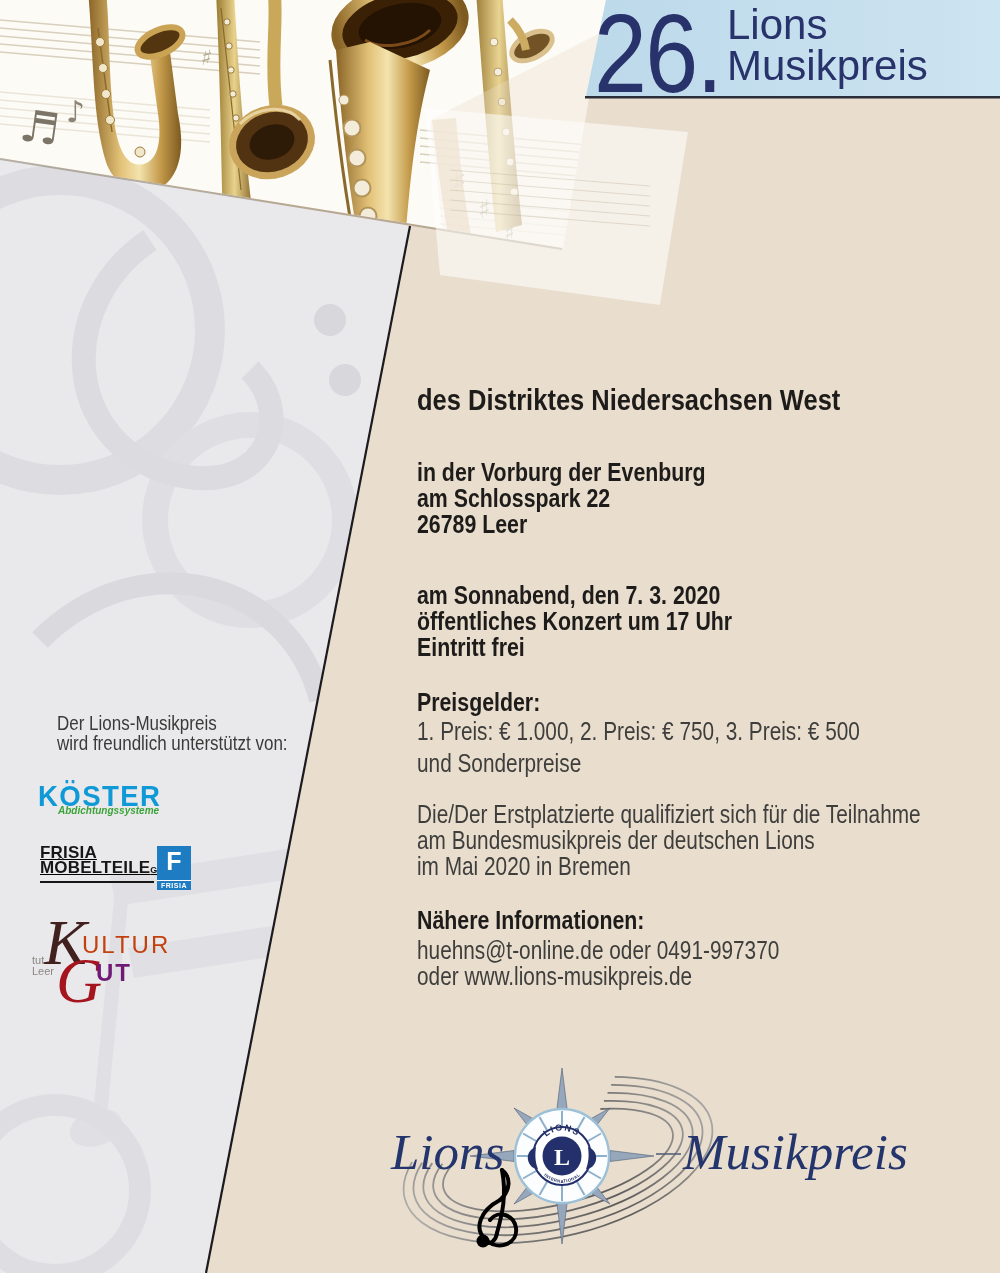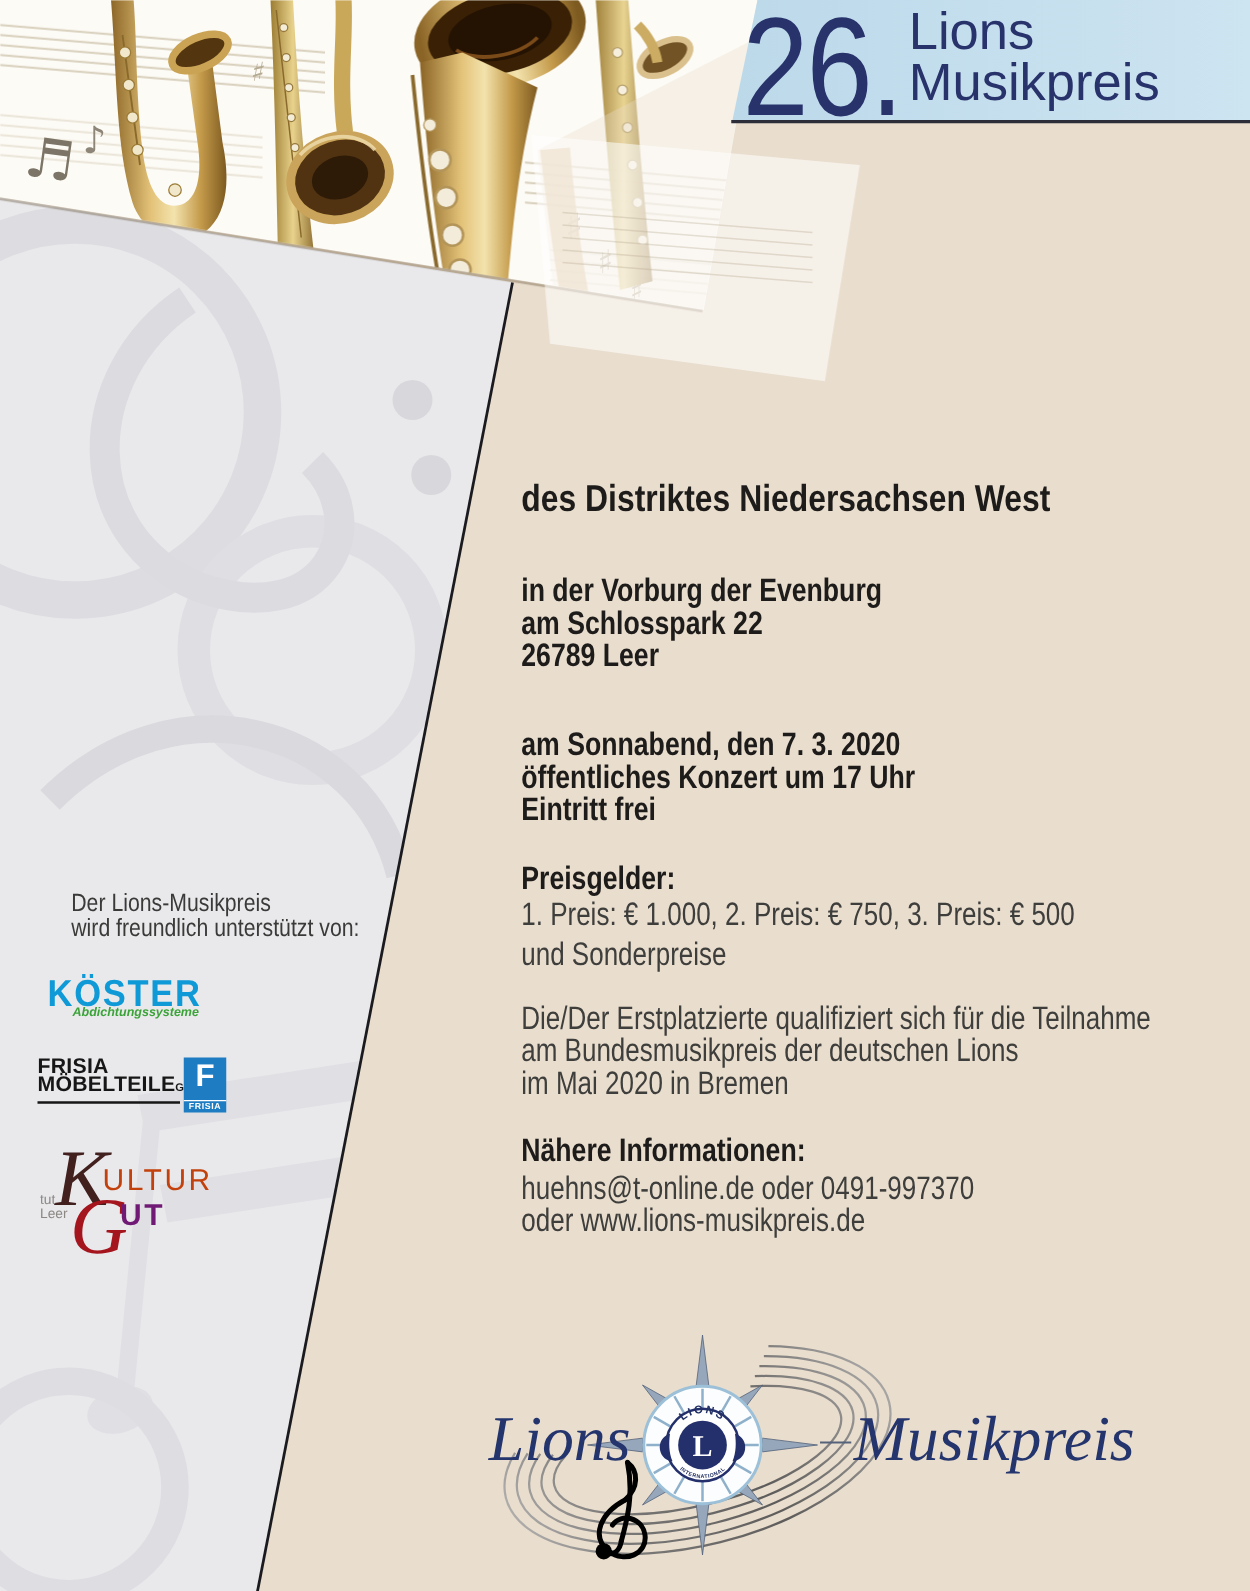--- a/index.html
+++ b/index.html
@@ -322,21 +322,21 @@
   </div>
 
   <div class="abs sq85 sponsor-intro" style="left:57px;top:713px;">
     <div class="line">Der Lions-Musikpreis</div>
     <div class="line">wird freundlich unterstützt von:</div>
   </div>
 
   <div class="abs line koester-name" style="left:38px;top:781px;transform:scaleX(.92);transform-origin:0 0;">KÖSTER</div>
   <div class="abs line koester-tag" style="left:58px;top:806px;">Abdichtungssysteme</div>
 
-  <div class="abs" style="left:30px;top:845px;width:200px;">
+  <div class="abs" style="left:40px;top:845px;width:200px;text-decoration:underline;">
     <div class="frisia-t line">FRISIA</div>
     <div class="frisia-t line"><span>MÖBELTEILE</span><span class="frisia-gmbh">GmbH</span></div>
     <div class="frisia-rule"></div>
     <div class="abs frisia-badge" style="left:117px;top:1px;">
       <div class="frisia-f">F</div>
       <div class="frisia-badge-label">FRISIA</div>
     </div>
   </div>
 
   <div class="abs" style="left:30px;top:911px;width:170px;height:100px;">

